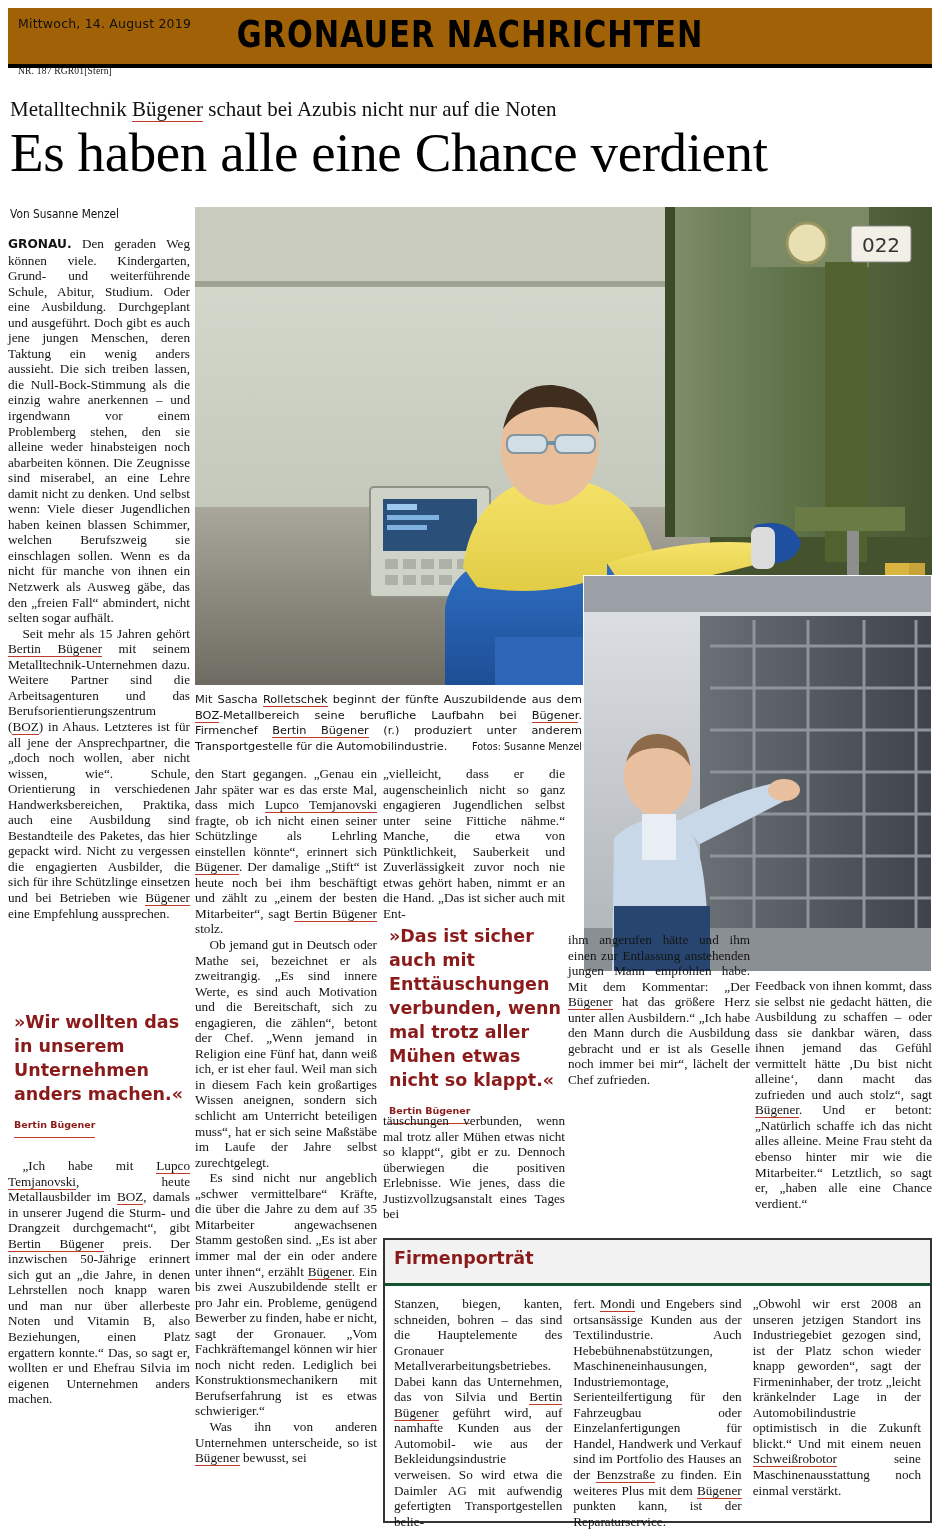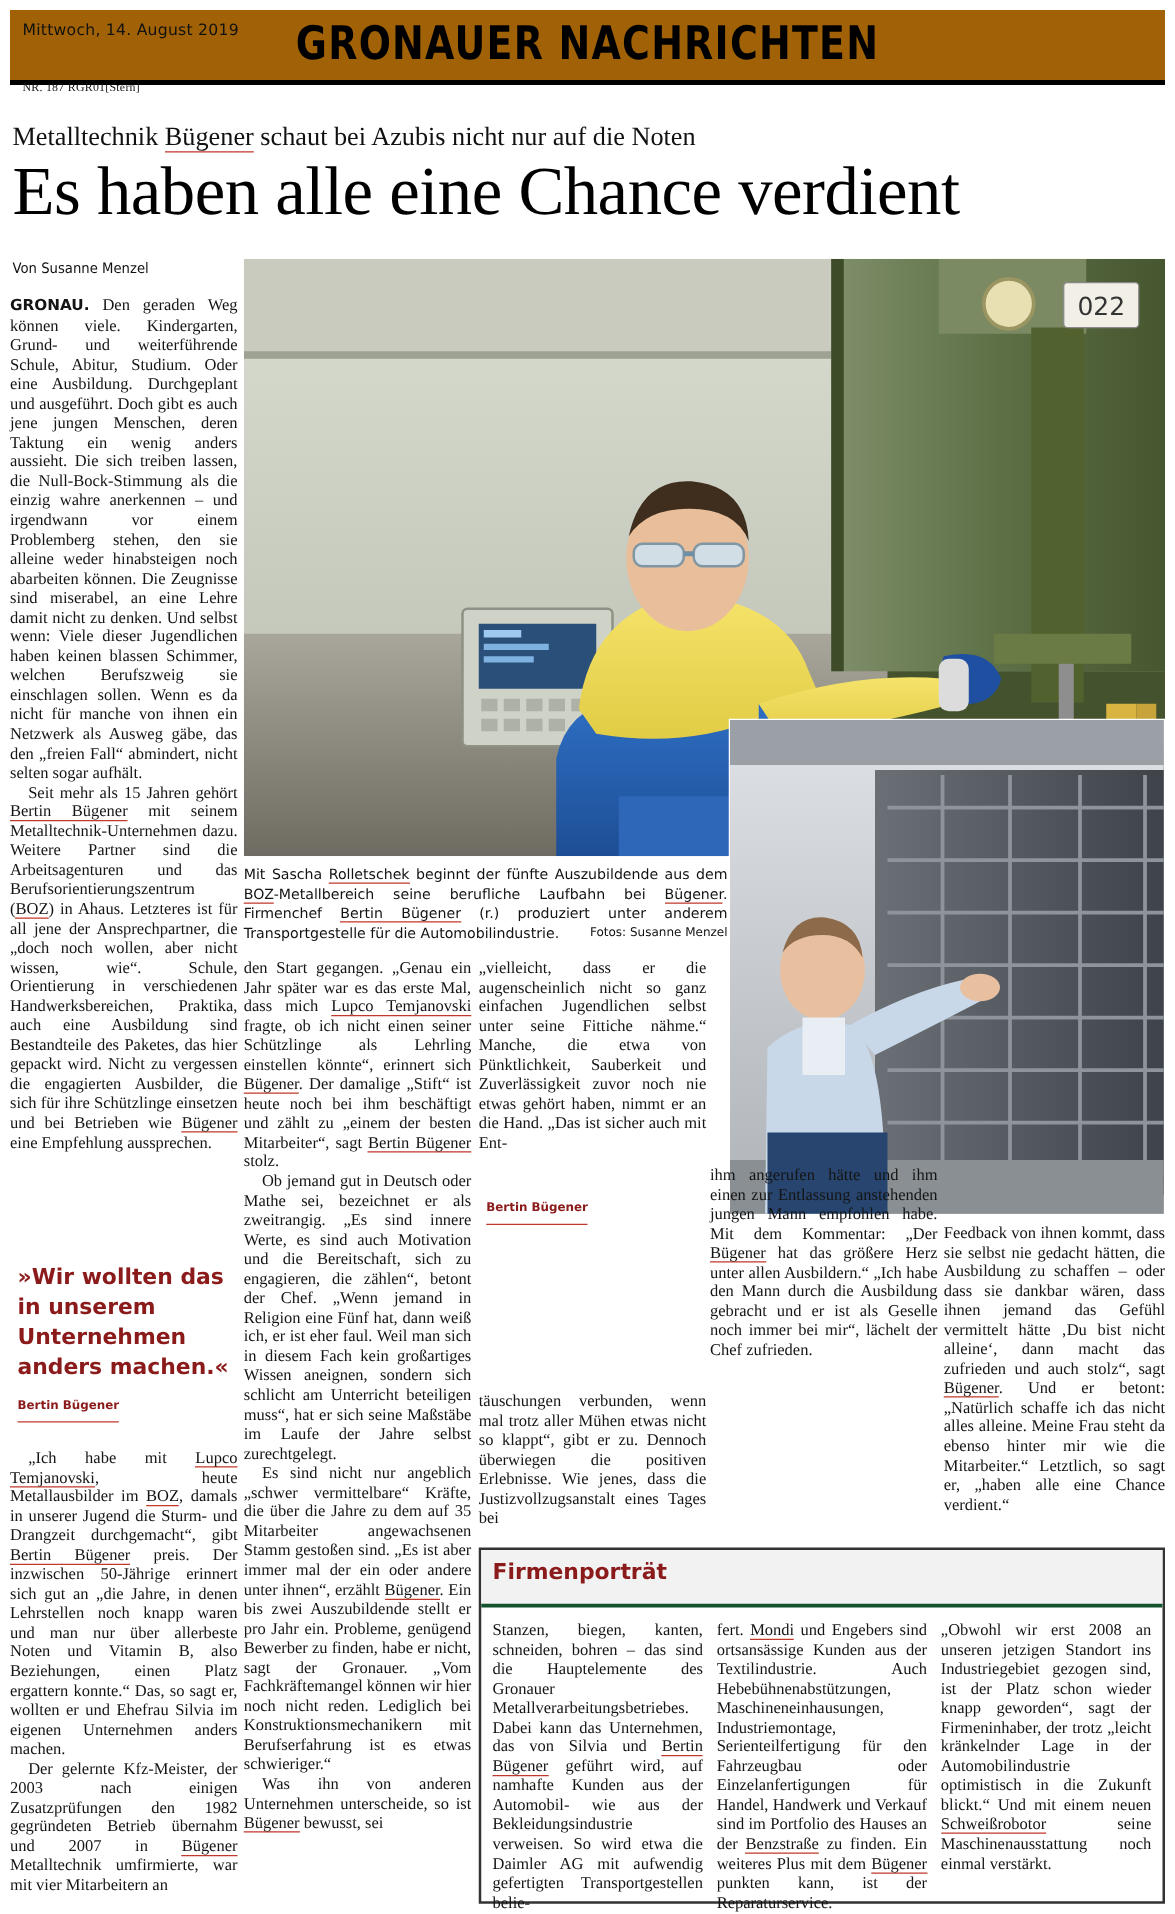--- a/index.html
+++ b/index.html
@@ -299,36 +299,35 @@
   <p><span>Seit mehr als 15 Jahren gehört </span><u>Bertin Bügener</u><span> mit seinem Metalltechnik-Unternehmen dazu. Weitere Partner sind die Arbeitsagenturen und das Berufsorientierungszentrum (</span><u>BOZ</u><span>) in Ahaus. Letzteres ist für all jene der Ansprechpartner, die „doch noch wollen, aber nicht wissen, wie“. Schule, Orientierung in verschiedenen Handwerksbereichen, Praktika, auch eine Ausbildung sind Bestandteile des Paketes, das hier gepackt wird. Nicht zu vergessen die engagierten Ausbilder, die sich für ihre Schützlinge einsetzen und bei Betrieben wie </span><u>Bügener</u><span> eine Empfehlung aussprechen.</span></p>
 </div>
 
 <div class="pullquote" style="left:14px; top:1010px; width:176px;">
   <span>»Wir wollten das in unserem Unternehmen anders machen.«</span><br>
   <span class="pq-attrib">Bertin Bügener</span>
 </div>
 
 <div class="col" style="left:8px; top:1158px; width:182px;">
   <p><span>„Ich habe mit </span><u>Lupco Temjanovski</u><span>, heute Metallausbilder im </span><u>BOZ</u><span>, damals in unserer Jugend die Sturm- und Drangzeit durchgemacht“, gibt </span><u>Bertin Bügener</u><span> preis. Der inzwischen 50-Jährige erinnert sich gut an „die Jahre, in denen Lehrstellen noch knapp waren und man nur über allerbeste Noten und Vitamin B, also Beziehungen, einen Platz ergattern konnte.“ Das, so sagt er, wollten er und Ehefrau Silvia im eigenen Unternehmen anders machen.</span></p>
-  <p><span>Der gelernte Kfz-Meister, der 2003 nach einigen Zusatzprüfungen den 1982 gegründeten Betrieb übernahm und 2007 in </span><u>Bügener</u><span> Metalltechnik umfirmierte, war mit vier Mitarbeitern an</span></p>
 </div>
 
 <div class="col" style="left:195px; top:766px; width:182px;">
   <p class="first"><span>den Start gegangen. „Genau ein Jahr später war es das erste Mal, dass mich </span><u>Lupco Temjanovski</u><span> fragte, ob ich nicht einen seiner Schützlinge als Lehrling einstellen könnte“, erinnert sich </span><u>Bügener</u><span>. Der damalige „Stift“ ist heute noch bei ihm beschäftigt und zählt zu „einem der besten Mitarbeiter“, sagt </span><u>Bertin Bügener</u><span> stolz.</span></p>
   <p>Ob jemand gut in Deutsch oder Mathe sei, bezeichnet er als zweitrangig. „Es sind innere Werte, es sind auch Motivation und die Bereitschaft, sich zu engagieren, die zählen“, betont der Chef. „Wenn jemand in Religion eine Fünf hat, dann weiß ich, er ist eher faul. Weil man sich in diesem Fach kein großartiges Wissen aneignen, sondern sich schlicht am Unterricht beteiligen muss“, hat er sich seine Maßstäbe im Laufe der Jahre selbst zurechtgelegt.</p>
   <p><span>Es sind nicht nur angeblich „schwer vermittelbare“ Kräfte, die über die Jahre zu dem auf 35 Mitarbeiter angewachsenen Stamm gestoßen sind. „Es ist aber immer mal der ein oder andere unter ihnen“, erzählt </span><u>Bügener</u><span>. Ein bis zwei Auszubildende stellt er pro Jahr ein. Probleme, genügend Bewerber zu finden, habe er nicht, sagt der Gronauer. „Vom Fachkräftemangel können wir hier noch nicht reden. Lediglich bei Konstruktionsmechanikern mit Berufserfahrung ist es etwas schwieriger.“</span></p>
   <p><span>Was ihn von anderen Unternehmen unterscheide, so ist </span><u>Bügener</u><span> bewusst, sei</span></p>
 </div>
 
 <div class="col" style="left:383px; top:766px; width:182px;">
-  <p class="first">„vielleicht, dass er die augenscheinlich nicht so ganz einfachen Jugendlichen selbst unter seine Fittiche nähme.“ Manche, die etwa von Pünktlichkeit, Sauberkeit und Zuverlässigkeit zuvor noch nie etwas gehört haben, nimmt er an die Hand. „Das ist sicher auch mit Ent-</p>
+  <p class="first">„vielleicht, dass er die augenscheinlich nicht so ganz engagieren Jugendlichen selbst unter seine Fittiche nähme.“ Manche, die etwa von Pünktlichkeit, Sauberkeit und Zuverlässigkeit zuvor noch nie etwas gehört haben, nimmt er an die Hand. „Das ist sicher auch mit Ent-</p>
 </div>
 
 <div class="pullquote" style="left:389px; top:924px; width:180px;">
-  <br>
+  <span>»Das ist sicher auch mit Enttäuschungen verbunden, wenn mal trotz aller Mühen etwas nicht so klappt.«</span><br>
   <span class="pq-attrib">Bertin Bügener</span>
 </div>
 
 <div class="col" style="left:383px; top:1113px; width:182px;">
   <p class="first">täuschungen verbunden, wenn mal trotz aller Mühen etwas nicht so klappt“, gibt er zu. Dennoch überwiegen die positiven Erlebnisse. Wie jenes, dass die Justizvollzugsanstalt eines Tages bei</p>
 </div>
 
 <div class="col" style="left:568px; top:932px; width:182px;">
   <p class="first"><span>ihm angerufen hätte und ihm einen zur Entlassung anstehenden jungen Mann empfohlen habe. Mit dem Kommentar: „Der </span><u>Bügener</u><span> hat das größere Herz unter allen Ausbildern.“ „Ich habe den Mann durch die Ausbildung gebracht und er ist als Geselle noch immer bei mir“, lächelt der Chef zufrieden.</span></p>
 </div>

